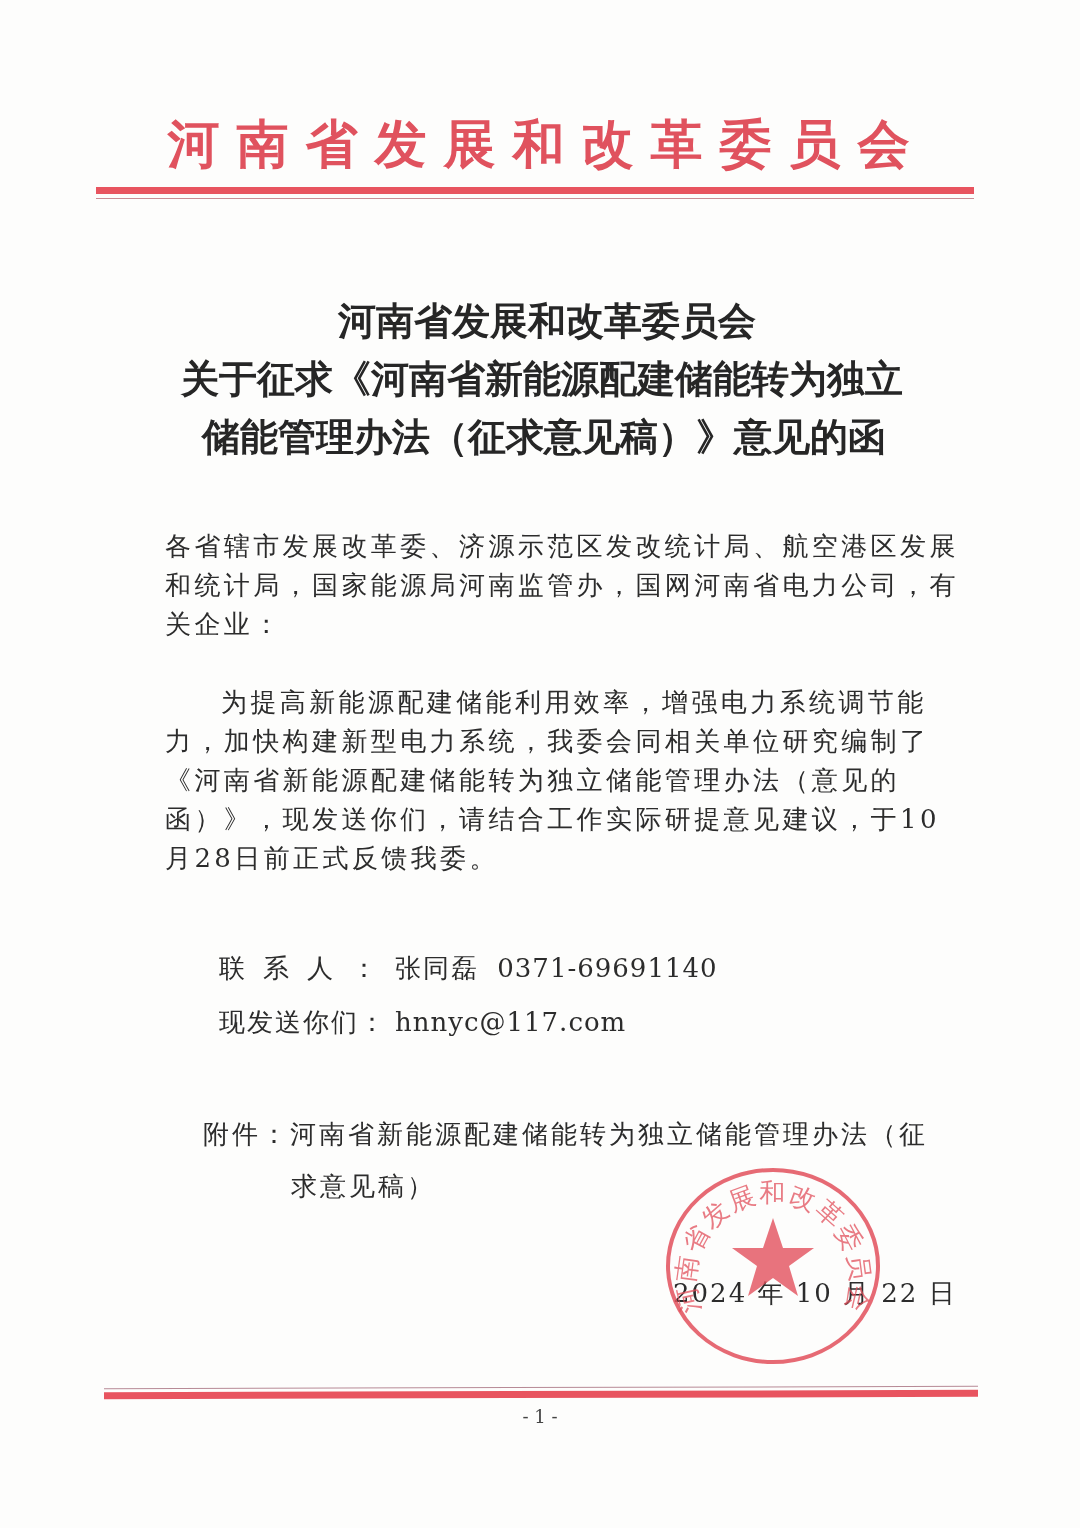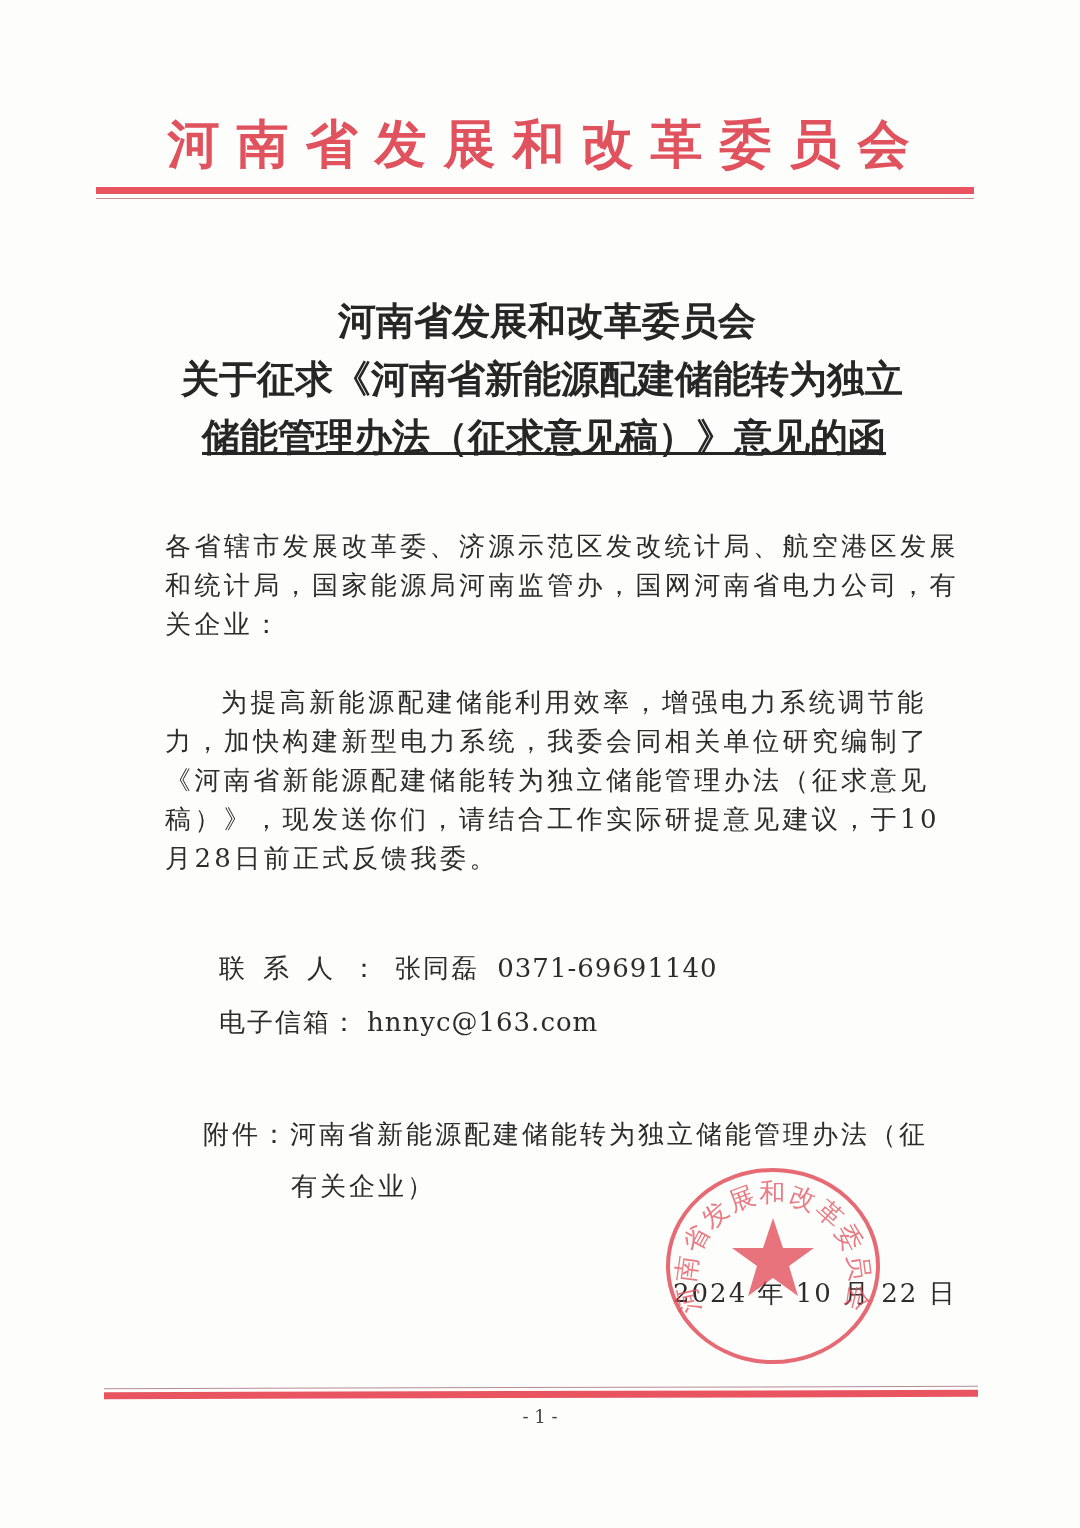--- a/index.html
+++ b/index.html
@@ -35,21 +35,21 @@
     position: absolute; left: 0; top: 292px; width: 1080px;
     text-align: center;
     font-family: "DejaVu Serif", "Liberation Serif", serif;
     font-weight: bold;
     font-size: 38px;
     line-height: 58px;
     color: #262626;
   }
   .title .l1 { padding-left: 14px; }
   .title .l2 { padding-left: 4px; }
-  .title .l3 { padding-left: 8px; text-decoration: underline; }
+  .title .l3 { padding-left: 8px; }
   .body-text {
     position: absolute; left: 165px; width: 800px;
     font-size: 26px;
     line-height: 39px;
     letter-spacing: 3.4px;
     color: #2c2c2c;
   }
   .addressee { top: 527px; }
   .para { top: 683px; text-indent: 56px; }
   .contact { position: absolute; left: 203px; font-size: 26px; letter-spacing: 2px; color: #2c2c2c; margin-left: 16px; }
@@ -90,33 +90,33 @@
 <div class="rule-top-thick"></div>
 <div class="rule-top-thin"></div>
 
 <div class="title">
   <div class="l1">河南省发展和改革委员会</div>
   <div class="l2">关于征求《河南省新能源配建储能转为独立</div>
   <div class="l3">储能管理办法（征求意见稿）》意见的函</div>
 </div>
 
 <div class="body-text addressee">各省辖市发展改革委、济源示范区发改统计局、航空港区发展和统计局，国家能源局河南监管办，国网河南省电力公司，有关企业：</div>
-<div class="body-text para">为提高新能源配建储能利用效率，增强电力系统调节能力，加快构建新型电力系统，我委会同相关单位研究编制了《河南省新能源配建储能转为独立储能管理办法（征求意见稿）》，现发送你们，请结合工作实际研提意见建议，于10月28日前正式反馈我委。</div>
+<div class="body-text para">为提高新能源配建储能利用效率，增强电力系统调节能力，加快构建新型电力系统，我委会同相关单位研究编制了《河南省新能源配建储能转为独立储能管理办法（意见的函）》，现发送你们，请结合工作实际研提意见建议，于10月28日前正式反馈我委。</div>
 
 <div class="contact contact-1">
   <span class="label-wide">联系人：</span><span>张同磊</span>
   <span class="val">0371-69691140</span>
 </div>
 <div class="contact contact-2">
-  <span>电子信箱：</span><span class="val">hnnyc@163.com</span>
+  <span>现发送你们：</span><span class="val">hnnyc@117.com</span>
 </div>
 
 <div class="attachment">
   <div><span class="att-label">附件：</span><span>河南省新能源配建储能转为独立储能管理办法（征</span></div>
-  <div class="att-line2">有关企业）</div>
+  <div class="att-line2">求意见稿）</div>
 </div>
 
 <div class="date">2024 年 10 月 22 日</div>
 
 <svg class="stamp" viewBox="0 0 218 200" xmlns="http://www.w3.org/2000/svg">
   <defs>
     <path id="sealArc" d="M 40 150 A 78 78 0 1 1 178 150"></path>
   </defs>
   <ellipse cx="109" cy="100" rx="105" ry="96" fill="none" stroke="#e2505c" stroke-width="4" opacity="0.85"></ellipse>
   <text font-family="DejaVu Sans, sans-serif" font-size="26" fill="#e2505c" opacity="0.75" letter-spacing="2">

